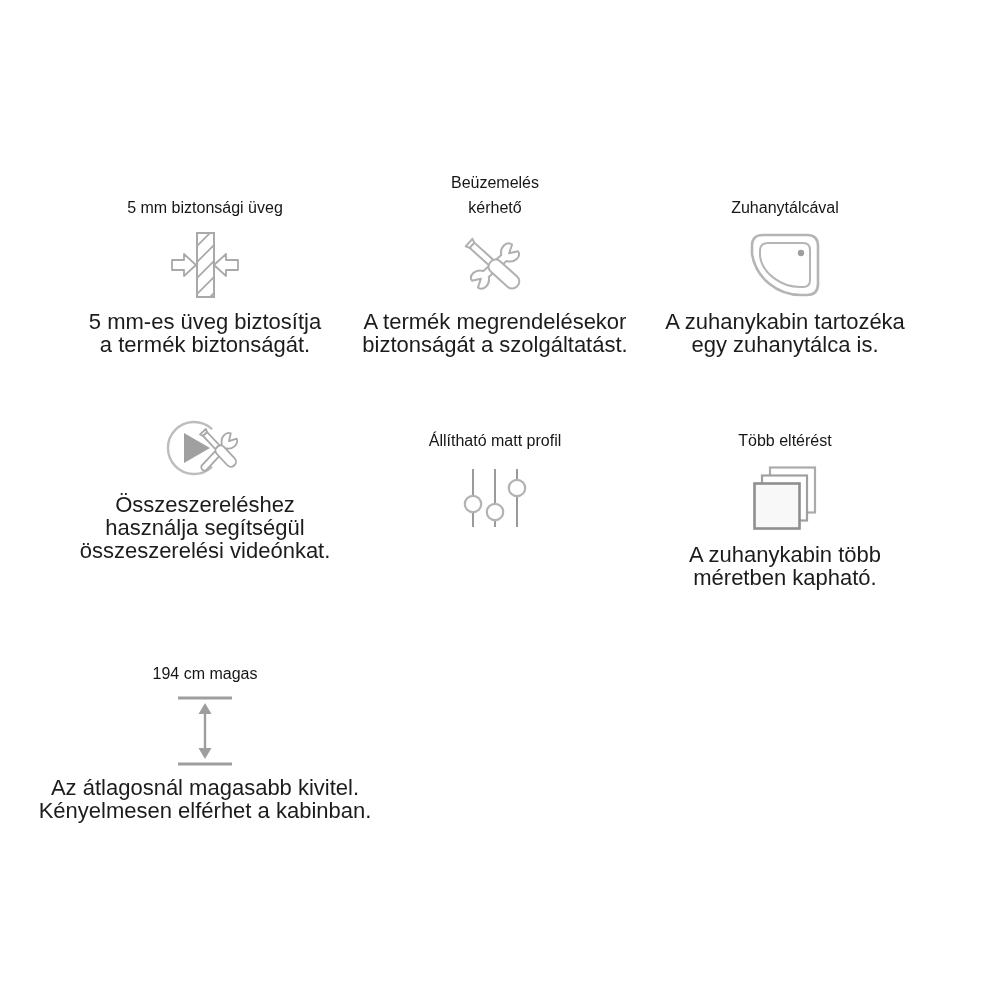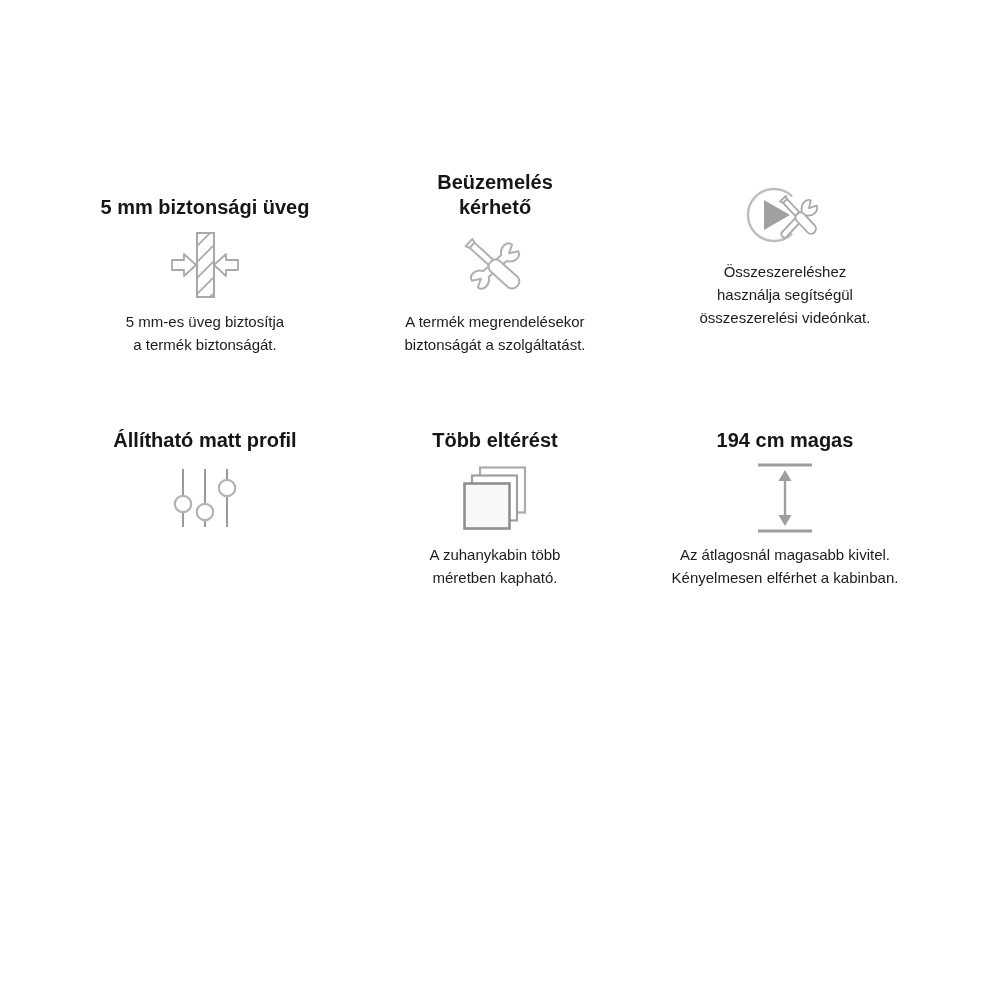--- a/index.html
+++ b/index.html
@@ -32,36 +32,36 @@
     align-items: center;
   }
   .title-box {
     height: 50px;
     display: flex;
     align-items: flex-end;
     justify-content: center;
   }
   .title {
     margin: 0;
-    font-size: 20px;
+    font-size: 16px;
     line-height: 25px;
-    font-weight: bold;
+    font-weight: normal;
     text-align: center;
     white-space: pre;
     color: #161616;
     width: max-content;
   }
   .icon-box {
     height: 90px;
     display: flex;
     align-items: center;
     justify-content: center;
   }
   .desc {
-    font-size: 15px;
+    font-size: 22px;
     line-height: 23px;
     text-align: center;
     white-space: pre;
     color: #1c1c1c;
     width: max-content;
   }
   svg { display: block; }
 </style>
 </head>
 <body>
@@ -112,20 +112,34 @@
             <rect x="-31" y="-3.5" width="26" height="7"></rect>
             <path d="M-35,-5 L-31,-3.5 L-31,3.5 L-35,5 Z"></path>
             <rect x="-6" y="-7" width="36" height="14" rx="6.5"></rect>
           </g>
         </svg>
       </div>
       <div class="desc">A termék megrendelésekor
 biztonságát a szolgáltatást.</div>
     </div>
 
+    <div class="card">
+      <div class="title-box">
+        <h3 class="title">Zuhanytálcával</h3>
+      </div>
+      <div class="icon-box">
+        <svg width="72" height="66" viewBox="0 0 72 66">
+          <path d="M14,3 H58 Q69,3 69,14 V52 Q69,63 58,63 H52 C28,63 7,46 3,22 L3,14 Q3,3 14,3 Z" fill="#ffffff" stroke="#b5b5b5" stroke-width="2.6"></path>
+          <path d="M19,11 H54 Q61,11 61,18 V48 Q61,55 54,55 H51 C32,55 13,41 11,24 L11,19 Q11,11 19,11 Z" fill="#ffffff" stroke="#b5b5b5" stroke-width="2"></path>
+          <circle cx="52" cy="21" r="3.2" fill="#9e9e9e"></circle>
+        </svg>
+      </div>
+      <div class="desc">A zuhanykabin tartozéka
+egy zuhanytálca is.</div>
+    </div>
 
     <div class="card">
       <div class="icon-box">
         <svg width="82" height="68" viewBox="0 0 82 68">
 
           <path d="M47.4,53.3 A26,26 0 1 1 47.4,14.7" fill="none" stroke="#bdbdbd" stroke-width="2.4" stroke-linecap="round"></path>
 
           <path d="M20,19 L20,49 L46,34 Z" fill="#a0a0a0"></path>
 
           <g transform="translate(52,41) rotate(-47)" fill="#ffffff" stroke="#a8a8a8" stroke-width="1.8" stroke-linejoin="round">

